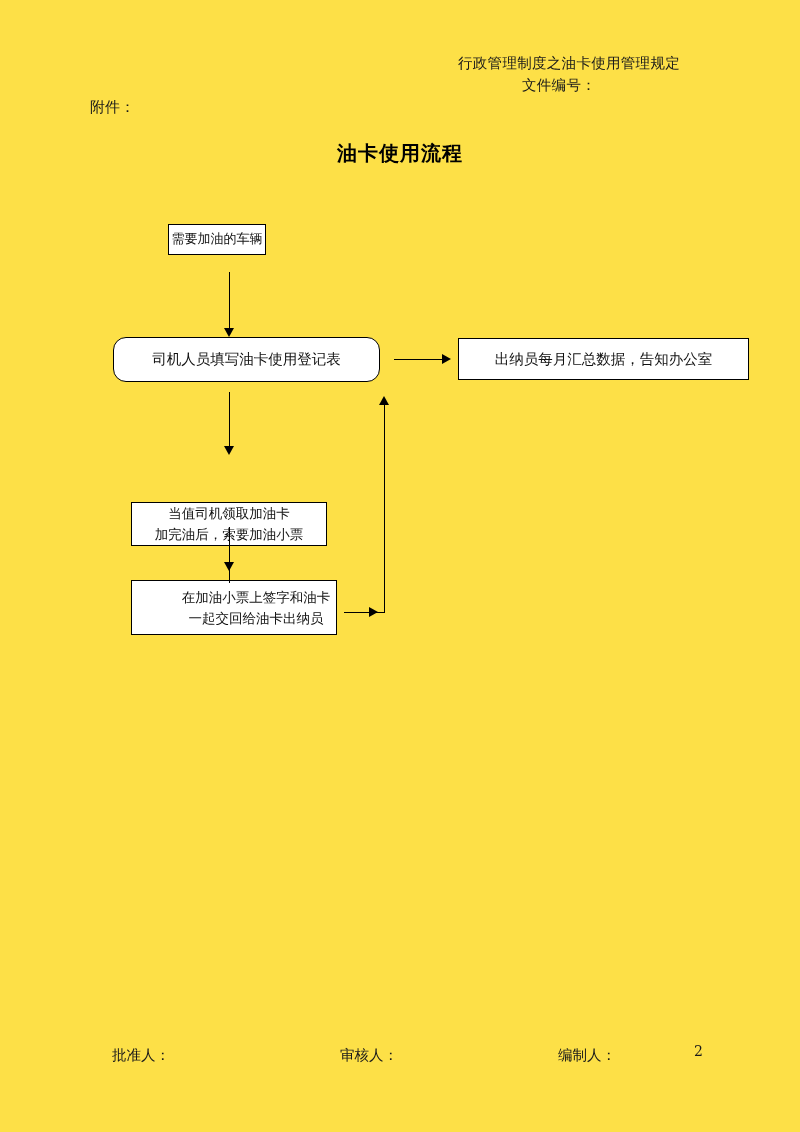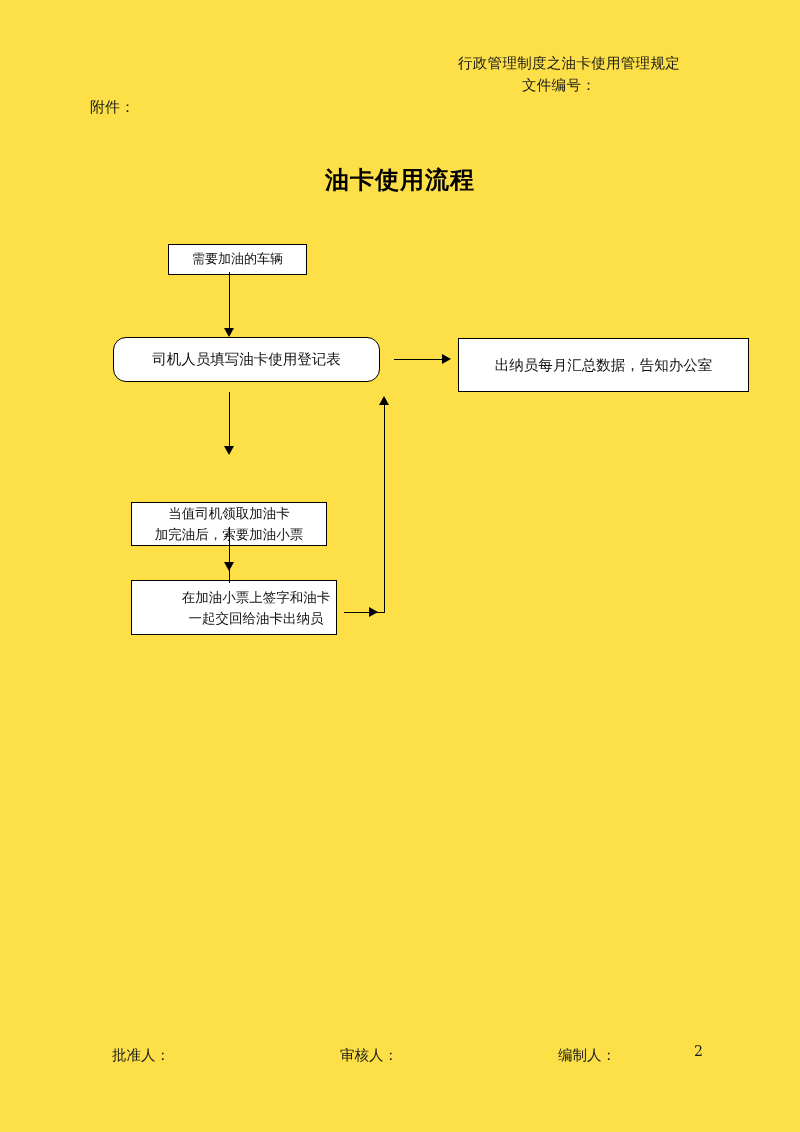--- a/index.html
+++ b/index.html
@@ -42,25 +42,24 @@
   }
 
   
   #doc-title {
     position: absolute;
     left: 0;
     top: 140px;
     width: 800px;
     text-align: center;
     font-family: "DejaVu Sans", "Liberation Sans", sans-serif;
-    font-size: 24px;
+    font-size: 20px;
     font-weight: bold;
     color: #000000;
     letter-spacing: 1px;
-    margin-top: 24px;
   }
 
   
   #flowchart {
     position: absolute;
     left: 0;
     top: 0;
     width: 800px;
     height: 1132px;
   }
@@ -75,23 +74,23 @@
     justify-content: center;
     font-family: "DejaVu Serif", "Liberation Serif", serif;
     font-size: 14px;
     color: #111111;
     line-height: 1.55;
     text-align: center;
     white-space: nowrap;
   }
   .node .line { display: block; }
 
-  #node-vehicles  { left: 168px; top: 244px; width: 139px; height: 31px; font-size: 13px; }
+  #node-vehicles  { left: 168px; top: 224px; width: 98px; height: 31px; font-size: 13px; }
   #node-driver-form { left: 113px; top: 337px; width: 267px; height: 45px; font-size: 14.5px; border-radius: 13px; }
-  #node-cashier-summary { left: 458px; top: 338px; width: 291px; height: 54px; font-size: 14.5px; }
+  #node-cashier-summary { left: 458px; top: 338px; width: 291px; height: 42px; font-size: 14.5px; }
   #node-collect-card { left: 131px; top: 464px; width: 196px; height: 44px; font-size: 13.5px; margin-top: 38px; }
   #node-return-card { left: 131px; top: 580px; width: 206px; height: 55px; font-size: 13.5px; padding-left: 44px; }
 
   
   .conn-v {
     position: absolute;
     width: 0;
     border-left: 1.4px solid #000000;
   }
   .conn-h {

